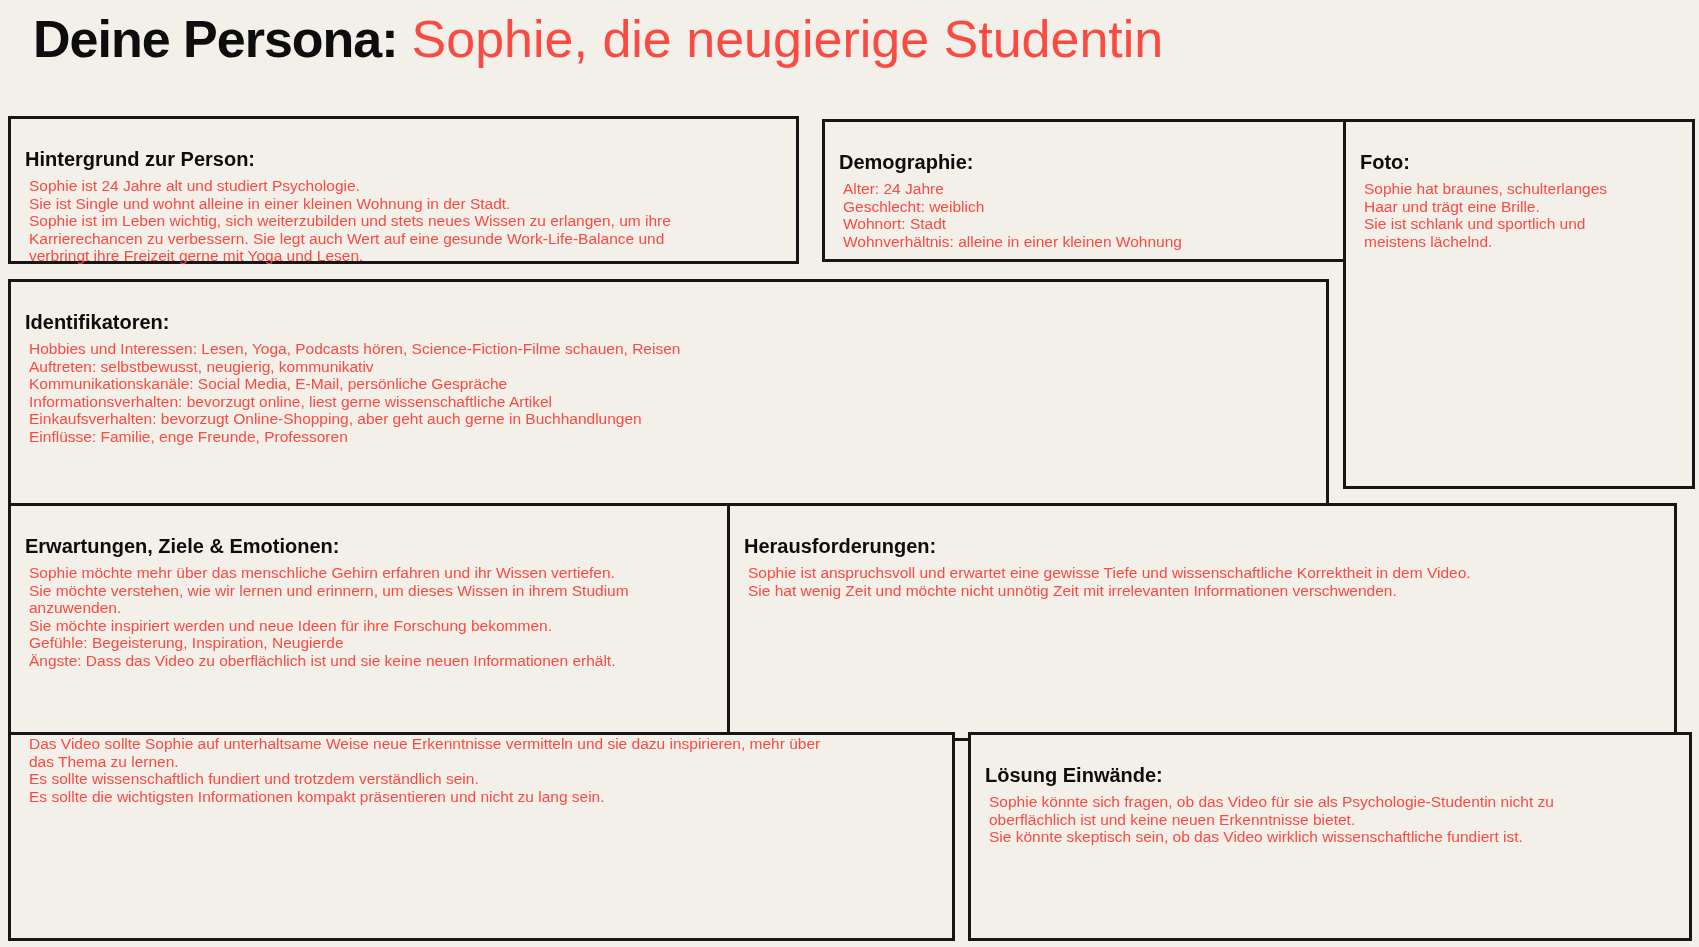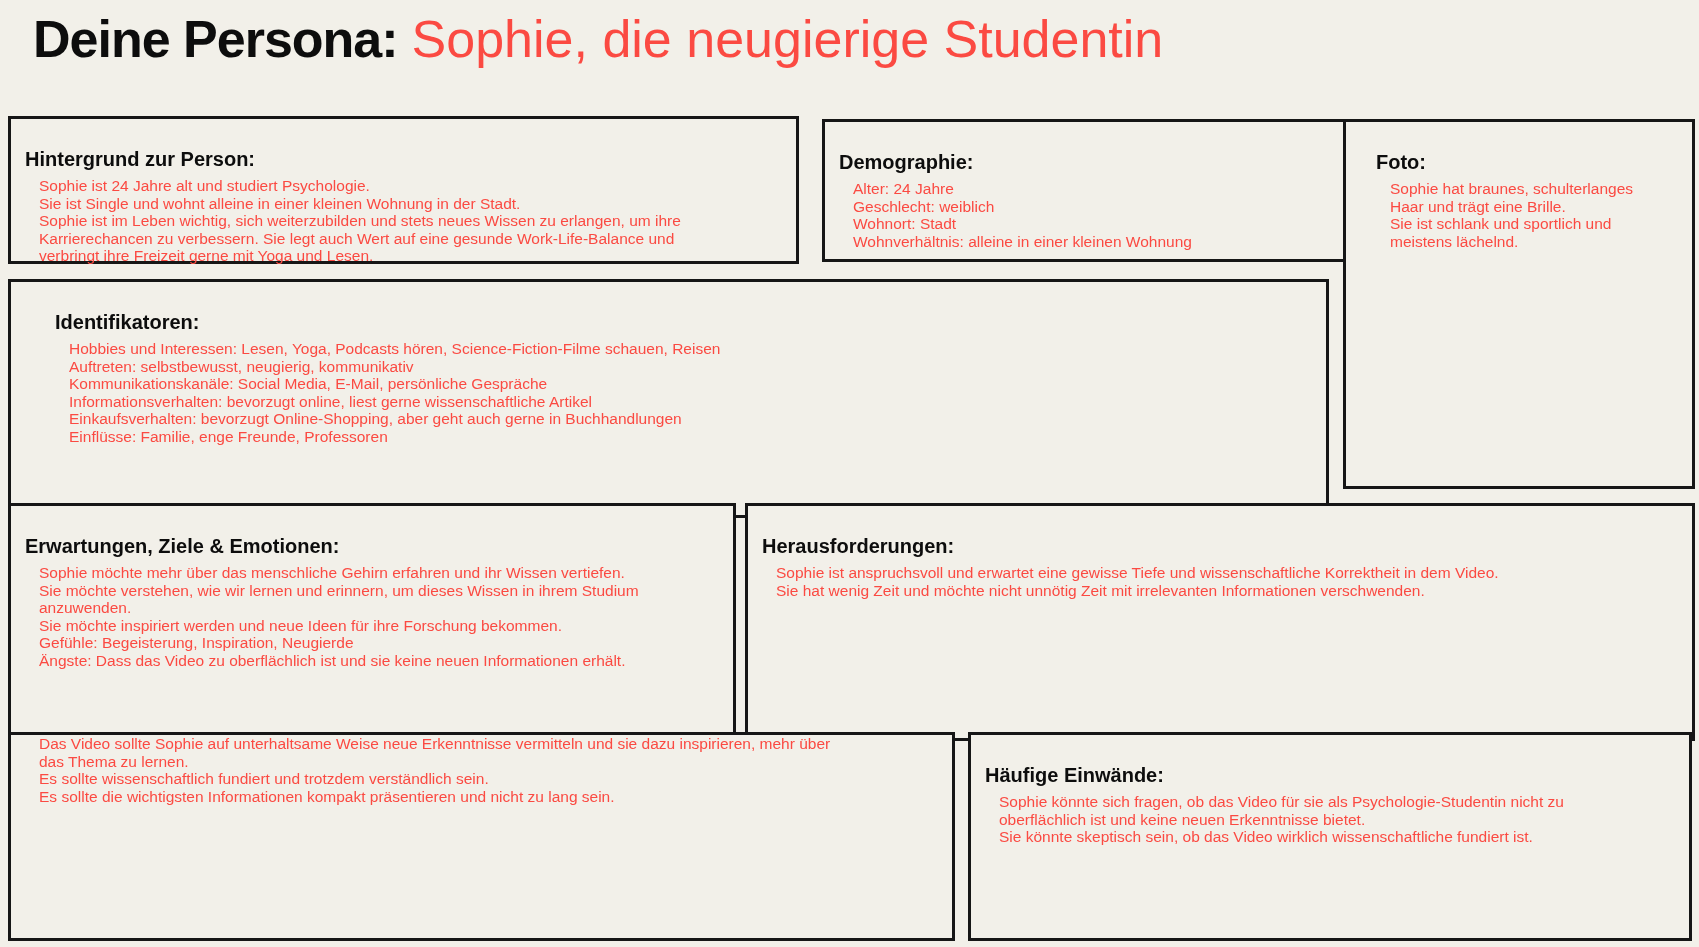--- a/index.html
+++ b/index.html
@@ -47,33 +47,33 @@
     background:var(--background);
   }
   .box h2{
     margin:28px 12px 6px 14px;
     font-size:20px;
     font-weight:700;
     color:var(--heading-black);
     line-height:24px;
   }
   .box .body{
-    margin:0 12px 0 28px;
+    margin:0 12px 0 18px;
     color:var(--accent-red);
     font-size:15.5px;
     line-height:17.6px;
   }
   .box .body .line{ min-height:17.6px; }
 
   .box-hintergrund     { left:8px;    top:116px; width:791px;  height:148px; }
   .box-demographie     { left:822px;  top:119px; width:551px;  height:143px; }
-  .box-foto            { left:1343px; top:119px; width:352px;  height:370px;padding-left:16px; }
-  .box-identifikatoren { left:8px;    top:279px; width:1321px; height:239px;padding-left:30px; }
+  .box-foto            { left:1343px; top:119px; width:352px;  height:370px; }
+  .box-identifikatoren { left:8px;    top:279px; width:1321px; height:239px; }
   .box-erwartungen     { left:8px;    top:503px; width:728px;  height:249px; }
-  .box-herausforderungen{ left:745px; top:503px; width:950px;  height:238px; }
+  .box-herausforderungen{ left:727px; top:503px; width:950px;  height:238px; }
   .box-ideale-loesung  { left:8px;    top:732px; width:947px;  height:209px; }
   .box-einwaende       { left:968px;  top:732px; width:724px;  height:209px; }
 </style>
 </head>
 <body>
 
 <div class="canvas">
 
   <h1 class="page-title">
     <span class="prefix">Deine Persona:</span><span class="persona">Sophie, die neugierige Studentin</span>
@@ -145,21 +145,21 @@
   <section class="box box-ideale-loesung">
     <div class="body">
         <div class="line">Das Video sollte Sophie auf unterhaltsame Weise neue Erkenntnisse vermitteln und sie dazu inspirieren, mehr über</div>
         <div class="line">das Thema zu lernen.</div>
         <div class="line">Es sollte wissenschaftlich fundiert und trotzdem verständlich sein.</div>
         <div class="line">Es sollte die wichtigsten Informationen kompakt präsentieren und nicht zu lang sein.</div>
       </div>
   </section>
 
   <section class="box box-einwaende">
-    <h2>Häufige Einwände:</h2>
+    <h2>Lösung Einwände:</h2>
     <div class="body">
         <div class="line">Sophie könnte sich fragen, ob das Video für sie als Psychologie-Studentin nicht zu</div>
         <div class="line">oberflächlich ist und keine neuen Erkenntnisse bietet.</div>
         <div class="line">Sie könnte skeptisch sein, ob das Video wirklich wissenschaftliche fundiert ist.</div>
       </div>
   </section>
 
 </div>
 
 </body></html>

